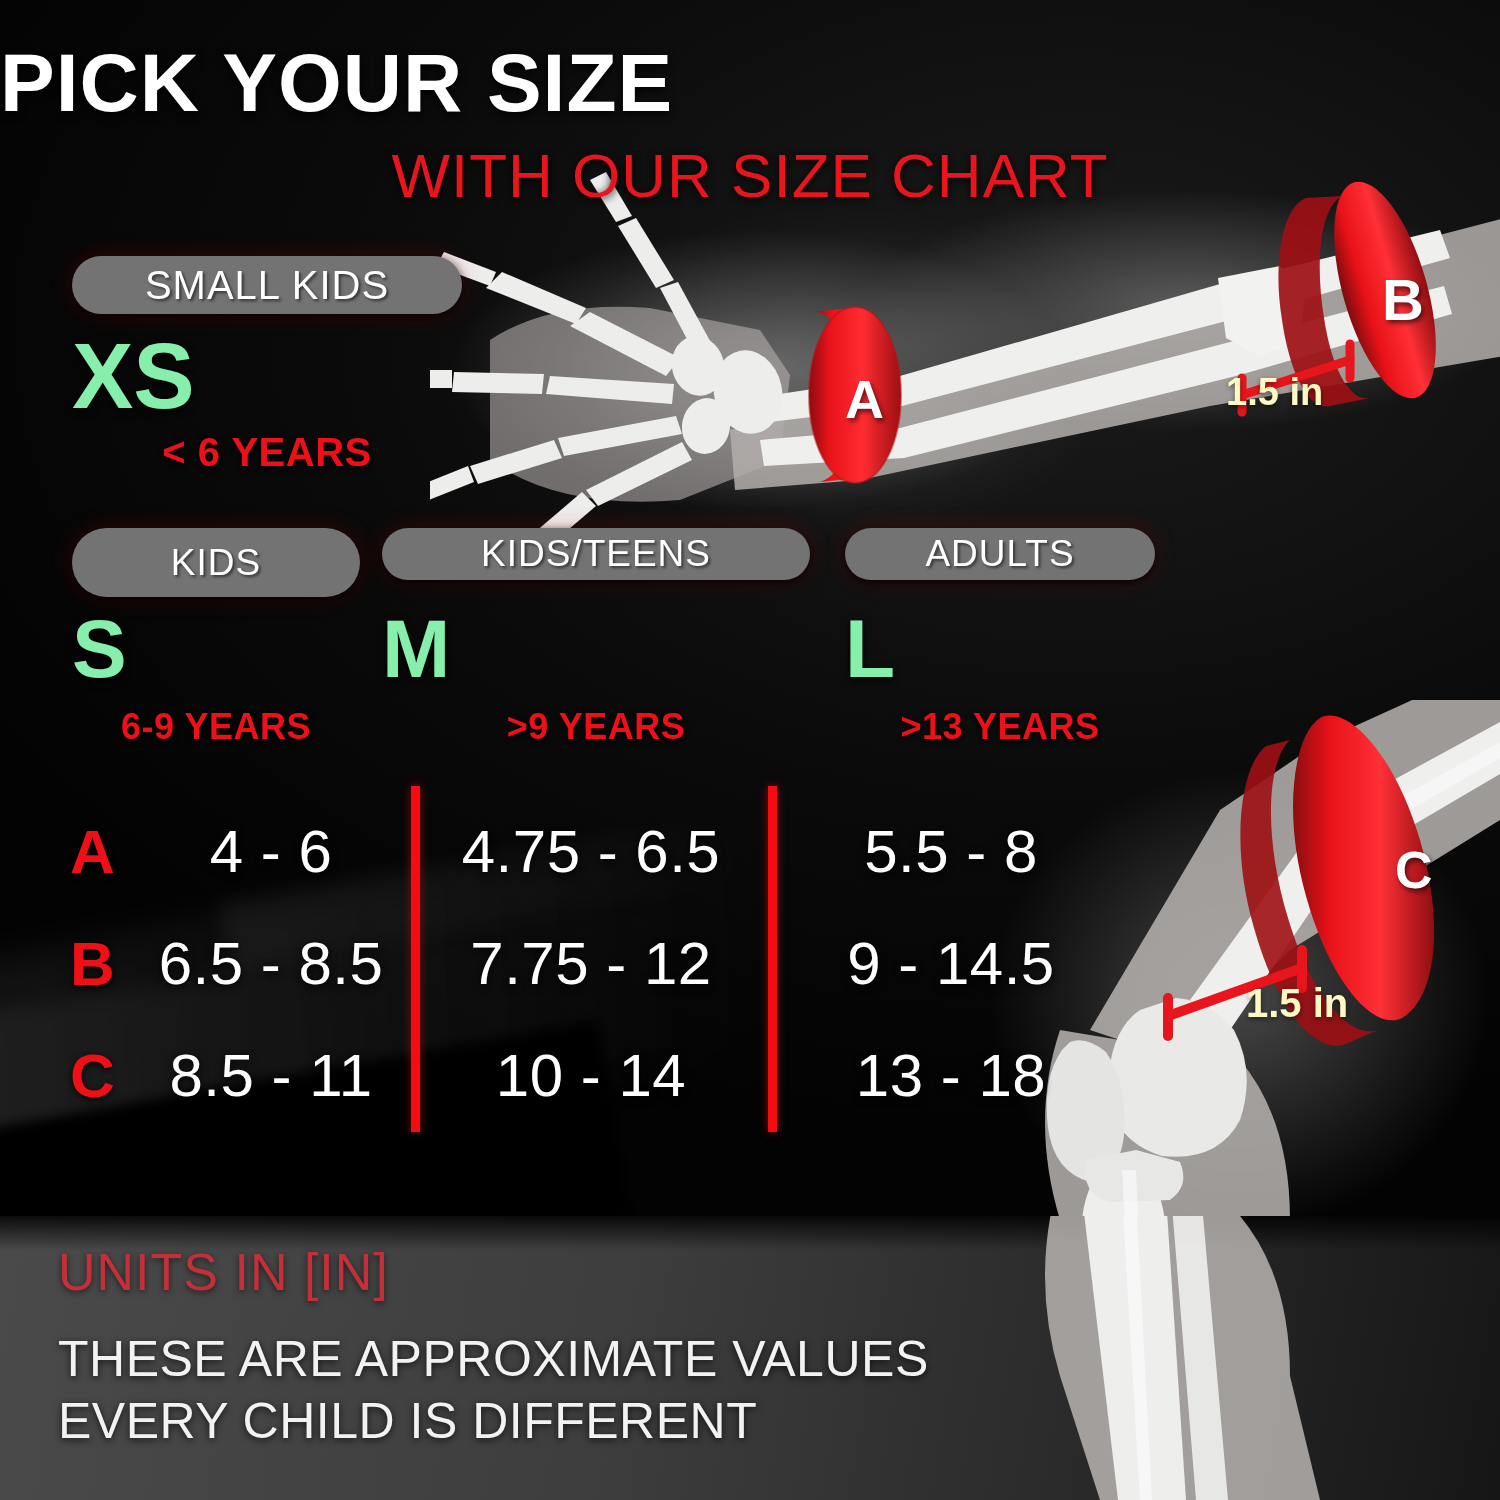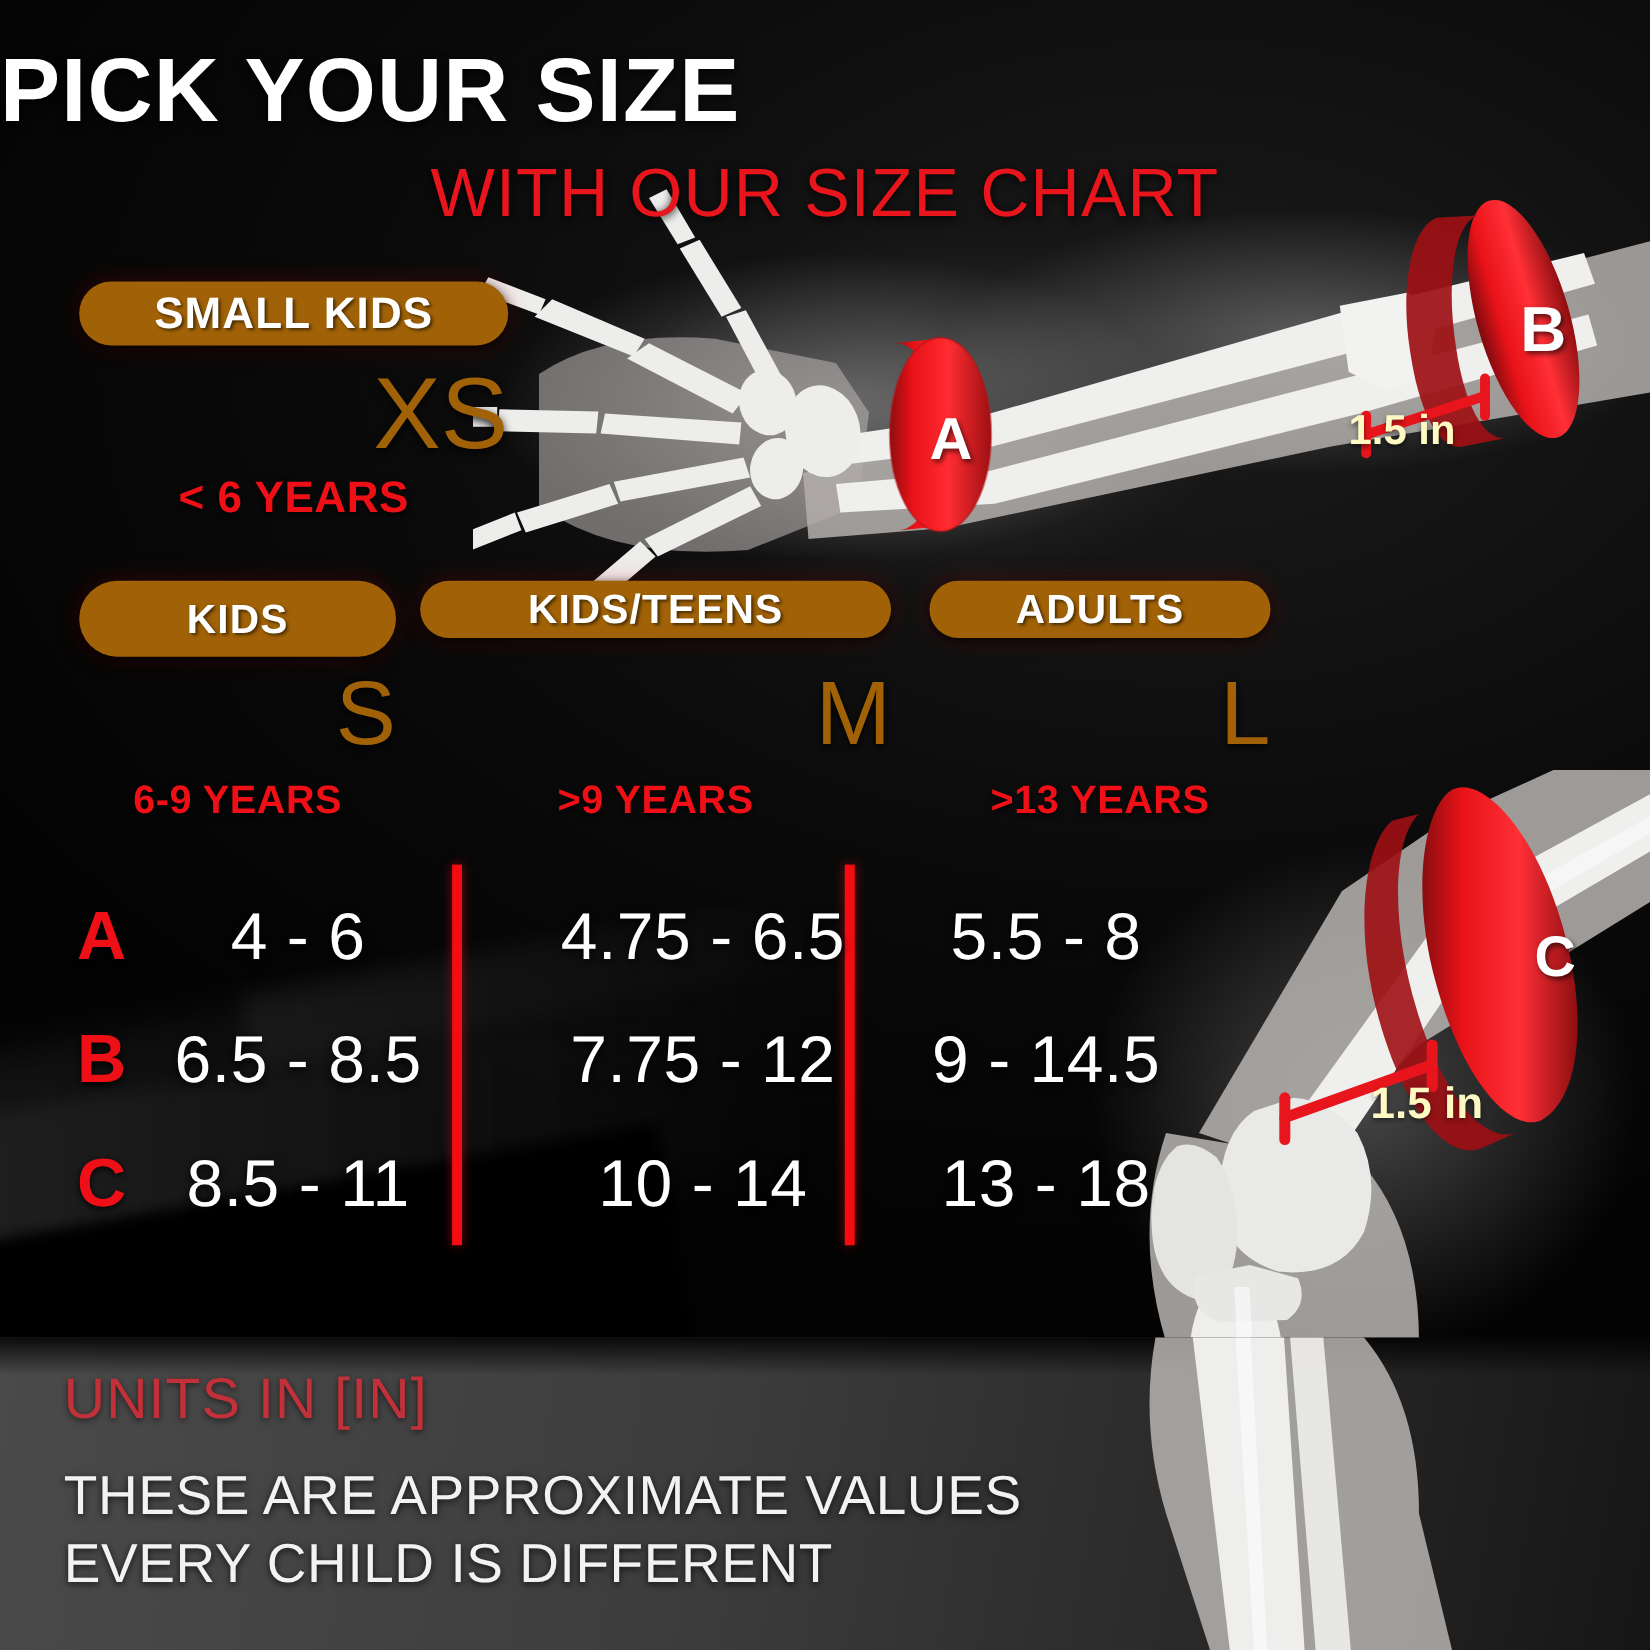--- a/index.html
+++ b/index.html
@@ -37,27 +37,27 @@
   }
   .title-sub{
     position:absolute;left:0;right:0;top:140px;text-align:center;
     font-size:62px;font-weight:400;letter-spacing:1px;color:#e8151c;
     text-shadow:0 2px 8px rgba(0,0,0,.9);
   }
 
   
   .pill{
     position:absolute;display:flex;align-items:center;justify-content:center;
-    background:#a16207;border-radius:40px;
+    background:#737373;border-radius:40px;
     box-shadow:0 3px 10px rgba(0,0,0,.85), 0 0 22px rgba(244,12,17,.22);
-    color:#fff;font-weight:700;
+    color:#fff;font-weight:400;
     text-shadow:2px 2px 3px rgba(0,0,0,.55);
   }
   .size-letter{
-    position:absolute;text-align:right;color:#a16207;font-weight:400;
+    position:absolute;text-align:left;color:#86efac;font-weight:700;
     text-shadow:0 3px 8px rgba(0,0,0,.9);line-height:1;
   }
   .size-age{
     position:absolute;text-align:center;color:#ee1016;font-weight:700;
     text-shadow:0 2px 6px rgba(0,0,0,.9);
   }
 
   
   #pill-xs{left:72px;top:256px;width:390px;height:58px;font-size:40px;letter-spacing:1px;}
   #xs-letter{left:72px;top:330px;width:390px;font-size:92px;}
@@ -87,21 +87,21 @@
   #row-b{top:912px;}
   #row-c{top:1024px;}
 
   .rlabel{position:absolute;left:70px;width:64px;text-align:left;
     color:#ee1016;font-size:62px;font-weight:700;line-height:104px;
     text-shadow:0 2px 7px rgba(0,0,0,.9);}
   .cell{position:absolute;text-align:center;color:#ffffff;font-size:60px;
     font-weight:400;line-height:104px;letter-spacing:.5px;
     text-shadow:0 2px 8px rgba(0,0,0,.95);}
   .c1{left:140px;width:262px;}
-  .c2{left:422px;width:338px;padding-left:48px;}
+  .c2{left:422px;width:338px;}
   .c3{left:786px;width:330px;}
 
   
   .footer{
     position:absolute;left:0;top:1216px;width:1500px;height:284px;
     background:linear-gradient(100deg,#4a4a4a 0%,#3d3d3d 42%,#2a2a2a 72%,#161616 100%);
   }
   .footer-fade{position:absolute;left:0;top:1216px;width:1500px;height:34px;
     background:linear-gradient(180deg,rgba(0,0,0,.85),rgba(0,0,0,0));}
   .units{position:absolute;left:58px;top:1242px;font-size:52px;color:#c23139;

